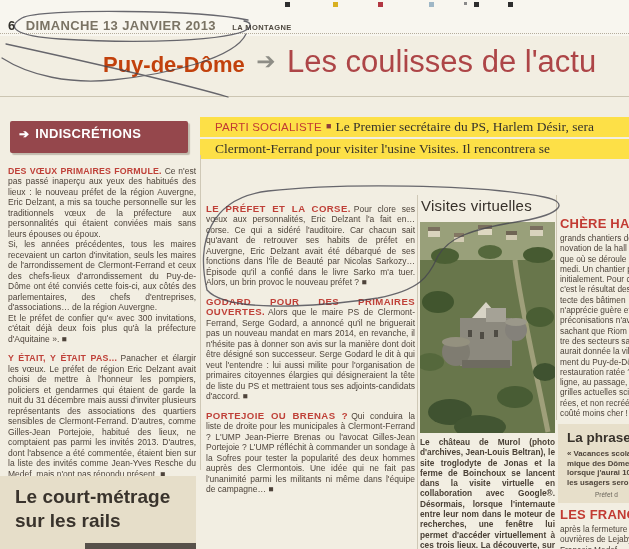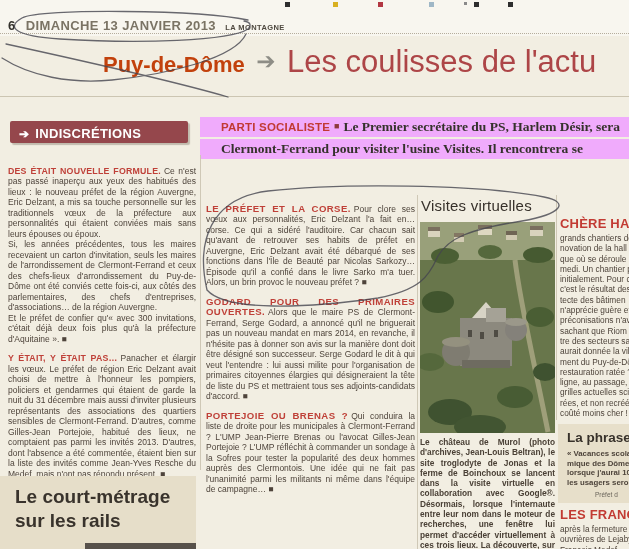--- a/index.html
+++ b/index.html
@@ -6,41 +6,41 @@
   #canvas{position:relative;width:629px;height:549px;overflow:hidden;
     background:#f2eee2;font-family:"Liberation Sans",sans-serif;}
   .abs{position:absolute;}
 
   
   .header-strip{left:0;top:0;width:629px;height:36px;background:#f8f6ef;}
   .reg-mark{top:2px;width:5px;height:5px;}
   .masthead{left:8px;top:16px;white-space:nowrap;color:#6e675c;}
   .page-num{font-size:13px;font-weight:bold;color:#33312c;margin-right:6px;}
   .date-line{font-size:13px;font-weight:bold;letter-spacing:.4px;color:#7a7364;text-align:center;}
-  .paper-name{font-size:7.5px;font-weight:bold;letter-spacing:.4px;color:#4e483f;margin-left:5px;}
+  .paper-name{font-size:7.5px;font-weight:bold;letter-spacing:.4px;color:#4e483f;margin-left:12px;}
   .dotted-rule{left:0;top:33px;width:629px;border-top:1px dotted #b5ad9c;}
 
   
   .banner{left:103px;top:44px;white-space:nowrap;}
   .banner .section{font-size:22px;font-weight:bold;color:#c2410c;}
   .banner .arrow{font-size:23px;color:#8e8d86;margin:0 7px;vertical-align:3px;}
   .banner .title{font-size:31px;color:#ad4547;}
   .banner-rule{left:0;top:96px;width:629px;border-top:1px solid #ccc5b2;}
 
   
-  .indis{left:10px;top:121px;width:178px;height:22px;background:#95474c;color:#fff;
+  .indis{left:10px;top:121px;width:178px;height:32px;background:#95474c;color:#fff;
     font-weight:bold;font-size:13px;line-height:25px;padding-left:9px;border-radius:2px;
     box-shadow:2px 2px 1px rgba(120,110,95,.4);box-sizing:border-box;letter-spacing:.3px;}
   .indis .arr{margin-right:6px;font-size:12px;}
 
   
   .parti{left:200px;top:117px;width:429px;}
-  .parti .line{display:block;white-space:pre;overflow:hidden;background:#f0abfc;
-    font-family:"Liberation Serif",serif;font-weight:bold;font-size:13.5px;color:#35322c;
-    padding:2px 0 2px 21px;margin-bottom:2px;}
+  .parti .line{display:block;white-space:pre;overflow:hidden;background:#fde047;
+    font-family:"Liberation Serif",serif;font-weight:normal;font-size:13.5px;color:#35322c;
+    padding:2px 0 2px 15px;margin-bottom:2px;}
   .ps-label{font-family:"Liberation Sans",sans-serif;color:#c13a33;font-size:11.5px;letter-spacing:.2px;}
   .ps-sq{color:#8c3a3a;font-size:9px;margin:0 4px;vertical-align:2px;}
 
   
   .col{text-align:justify;font-size:8.5px;line-height:10.5px;color:#4e443b;}
   .col-left{left:8px;top:157px;width:188px;}
   .col-mid{left:206px;top:195px;width:209px;}
   .article{margin-bottom:9px;}
   .head{color:#bf4038;font-weight:bold;font-size:8.8px;margin-right:3px;letter-spacing:.2px;}
   .col-mid .head{font-size:9.6px;letter-spacing:.4px;}
@@ -115,21 +115,21 @@
   <div class="abs parti">
     <span class="line"><span class="ps-label">PARTI SOCIALISTE</span><span class="ps-sq">■</span><span>Le Premier secrétaire du PS, Harlem Désir, sera</span></span>
     <span class="line">Clermont-Ferrand pour visiter l'usine Visites. Il rencontrera se</span>
   </div>
 
   <div class="abs vrule vr1"></div>
   <div class="abs vrule vr2"></div>
   <div class="abs vrule vr3"></div>
 
   <div class="abs col col-left">
-    <p class="article"><span class="head">DES ÉTAIT NOUVELLE FORMULE.</span><span class="body">Ce n'est pas passé inaperçu aux yeux des habitués des lieux : le nouveau préfet de la région Auvergne, Eric Delzant, a mis sa touche personnelle sur les traditionnels vœux de la préfecture aux personnalités qui étaient conviées mais sans leurs épouses ou époux.
+    <p class="article"><span class="head">DES VŒUX PRIMAIRES FORMULE.</span><span class="body">Ce n'est pas passé inaperçu aux yeux des habitués des lieux : le nouveau préfet de la région Auvergne, Eric Delzant, a mis sa touche personnelle sur les traditionnels vœux de la préfecture aux personnalités qui étaient conviées mais sans leurs épouses ou époux.
 Si, les années précédentes, tous les maires recevaient un carton d'invitation, seuls les maires de l'arrondissement de Clermont-Ferrand et ceux des chefs-lieux d'arrondissement du Puy-de-Dôme ont été conviés cette fois-ci, aux côtés des parlementaires, des chefs d'entreprises, d'associations… de la région Auvergne.
 Et le préfet de confier qu'« avec 300 invitations, c'était déjà deux fois plus qu'à la préfecture d'Aquitaine ». ■</span></p>
     <p class="article"><span class="head">Y ÉTAIT, Y ÉTAIT PAS…</span><span class="body">Panacher et élargir les vœux. Le préfet de région Eric Delzant avait choisi de mettre à l'honneur les pompiers, policiers et gendarmes qui étaient de garde la nuit du 31 décembre mais aussi d'inviter plusieurs représentants des associations des quartiers sensibles de Clermont-Ferrand. D'autres, comme Gilles-Jean Portejoie, habitué des lieux, ne comptaient pas parmi les invités 2013. D'autres, dont l'absence a été commentée, étaient bien sur la liste des invités comme Jean-Yves Resche du Medef, mais n'ont pas répondu présent. ■</span></p>
   </div>
 
   <div class="abs court">
     <h2>Le court-métrage
 sur les rails</h2>
   </div>
   <div class="abs dark-strip"></div>

